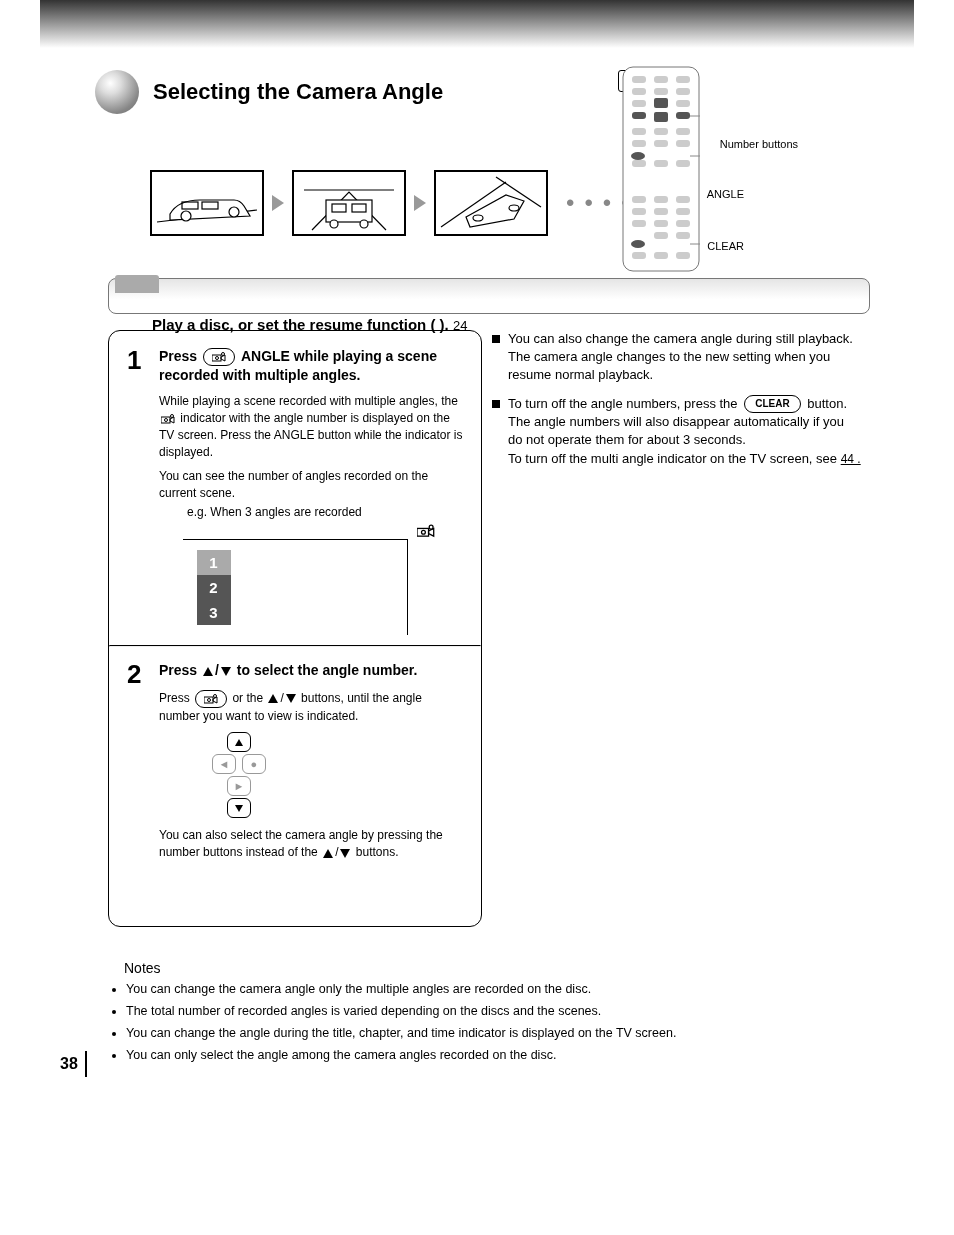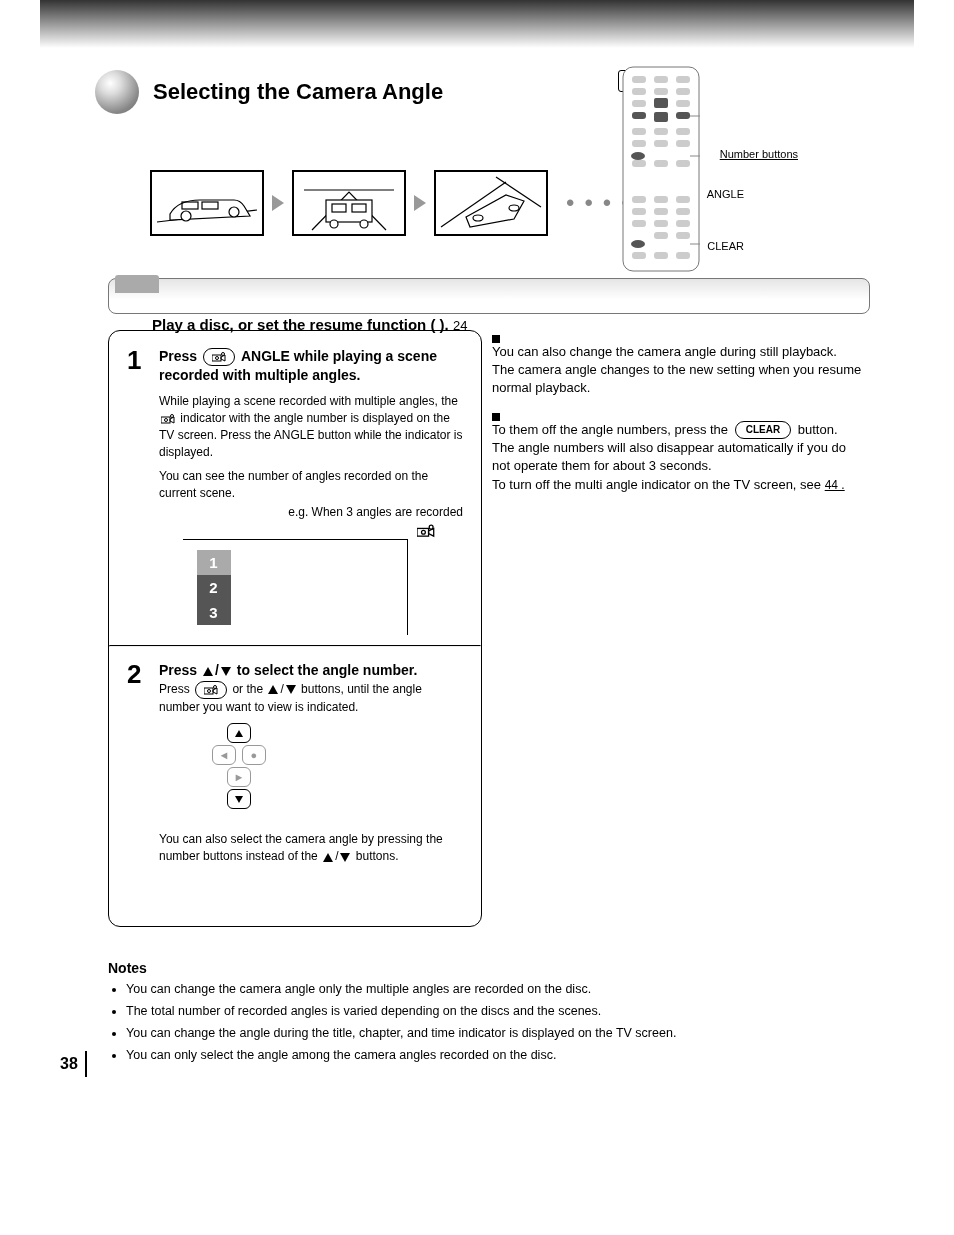--- a/index.html
+++ b/index.html
@@ -27,32 +27,32 @@
   .step-body{font-size:14px;line-height:1.35;}
   .step-body .bold{font-weight:bold;}
   .angle-btn{display:inline-flex;align-items:center;border:1.5px solid #000;border-radius:10px;padding:1px 6px;height:14px;margin:0 2px;vertical-align:middle;}
   .cam-icon{display:inline-block;width:14px;height:10px;position:relative;margin:0 2px;vertical-align:middle;}
   .cam-icon svg{display:block;}
   .onscreen{margin:20px auto 0 auto;width:224px;border-top:1px solid #000;border-right:1px solid #000;position:relative;}
   .onscreen-cam{position:absolute;right:-30px;top:-16px;}
   .angle-list{width:34px;margin-left:14px;}
   .angle-list div{height:25px;background:#555;color:#fff;font-size:15px;font-weight:bold;display:flex;align-items:center;justify-content:center;}
   .angle-list div.sel{background:#aaa;}
-  .eg{font-size:12px;margin:4px 0 4px 60px;text-align:right;}
+  .eg{font-size:12px;margin:4px 0 4px 60px;}
   .divider{border-top:1px solid #000;margin:0;}
   .section2{padding:14px 18px 10px 18px;}
   .small-btn{display:inline-flex;align-items:center;justify-content:center;border:1.5px solid #000;border-radius:6px;width:22px;height:18px;margin:1px;font-size:11px;}
   .small-btn.faded{color:#999;border-color:#999;}
   .btn-grid{margin:6px 0 2px 40px;}
   .right-col{position:absolute;left:492px;top:330px;width:370px;font-size:13px;}
-  .right-col .item{margin-bottom:10px;display:flex;flex-direction:column;}
+  .right-col .item{margin-bottom:10px;display:flex;}
   .right-col .sq{width:8px;height:8px;background:#000;flex:none;margin:5px 8px 0 0;}
   .right-col .txt{line-height:1.4;}
   .clear-btn{display:inline-flex;align-items:center;justify-content:center;border:1.5px solid #000;border-radius:12px;padding:1px 10px;font-size:10px;font-weight:bold;margin:0 3px;vertical-align:middle;}
-  .notes-head{position:absolute;left:108px;top:960px;font-weight:bold;font-size:14px;}
+  .notes-head{position:absolute;left:124px;top:960px;font-weight:normal;font-size:14px;}
   .notes{position:absolute;left:108px;top:980px;width:760px;font-size:12.5px;line-height:1.45;}
   .notes li{margin-bottom:4px;}
   .page-num{position:absolute;left:60px;bottom:22px;font-size:16px;font-weight:bold;margin-top:28px;}
   .page-num-bar{position:absolute;left:85px;bottom:18px;width:2px;height:26px;background:#000;}
   .tri{display:inline-block;width:0;height:0;vertical-align:middle;}
   .tri.up{border-left:5px solid transparent;border-right:5px solid transparent;border-bottom:9px solid #000;margin:0 2px;}
   .tri.dn{border-left:5px solid transparent;border-right:5px solid transparent;border-top:9px solid #000;margin:0 2px;}
 </style>
 </head>
 <body>
@@ -153,21 +153,21 @@
       <ellipse cx="16" cy="90" rx="7" ry="4"></ellipse>
       <ellipse cx="16" cy="178" rx="7" ry="4"></ellipse>
     </g>
     <g stroke="#888" stroke-width="1">
           <line x1="68" y1="50" x2="92" y2="50"></line>
           <line x1="68" y1="90" x2="92" y2="90"></line>
           <line x1="68" y1="178" x2="92" y2="178"></line>
         </g>
   </svg>
 </div>
-<div class="remote-label" style="right:156px;top:148px;text-decoration:underline;">Number buttons</div>
+<div class="remote-label" style="right:156px;top:138px;">Number buttons</div>
 <div class="remote-label" style="right:210px;top:188px;">ANGLE</div>
 <div class="remote-label" style="right:210px;top:240px;">CLEAR</div>
 
 <div class="bar">
   <div class="step-tab"></div>
 </div>
 <div class="bar-text">
   <span>Play a disc, or set the resume function (       ).</span>
   <span style="font-weight:normal;font-size:13px;">24</span>
 </div>
@@ -225,21 +225,21 @@
     </div>
   </div>
   <hr class="divider">
   <div class="section2">
     <div style="display:flex;">
       <div class="step-num">2</div>
       <div class="step-body">
         <span class="bold">Press</span>
         <span class="tri up"></span><span class="bold">/</span><span class="tri dn"></span>
         <span class="bold">to select the angle number.</span>
-        <div style="font-size:12px;margin-top:1px;line-height:1.45;">
+        <div style="font-size:12px;margin-top:10px;line-height:1.45;">
           <span>Press</span>
           <span class="angle-btn">
             <span class="cam-icon">
               <svg viewBox="0 0 14 10">
                     <rect x="0" y="3" width="9" height="6" fill="none" stroke="#000"></rect>
                     <circle cx="5" cy="6" r="1.5" fill="none" stroke="#000"></circle>
                     <path d="M9 5 L13 3 L13 9 L9 7 Z" fill="none" stroke="#000"></path>
                     <circle cx="11" cy="2" r="1.5" fill="none" stroke="#000"></circle>
                   </svg>
             </span>
@@ -254,39 +254,39 @@
                 </span></div>
           <div style="text-align:center;width:80px;">
             <span class="small-btn faded">◄</span>
             <span class="small-btn faded">●</span>
             <span class="small-btn faded">►</span>
           </div>
           <div style="text-align:center;width:80px;"><span class="small-btn">
                   <span class="tri dn" style="border-top-width:7px;border-left-width:4px;border-right-width:4px;"></span>
                 </span></div>
         </div>
-        <div style="font-size:12px;margin-top:21px;line-height:1.45;">
+        <div style="font-size:12px;margin-top:8px;line-height:1.45;">
           <span>You can also select the camera angle by pressing the number buttons instead of the</span>
           <span class="tri up"></span><span>/</span><span class="tri dn"></span>
           <span>buttons.</span>
         </div>
       </div>
     </div>
   </div>
 </div>
 
 <div class="right-col">
   <div class="item">
     <div class="sq"></div>
     <div class="txt">You can also change the camera angle during still playback. The camera angle changes to the new setting when you resume normal playback.</div>
   </div>
   <div class="item">
     <div class="sq"></div>
     <div class="txt">
-      <span>To them off the angle numbers, press the</span>
+      <span>To turn off the angle numbers, press the</span>
       <span class="clear-btn">CLEAR</span>
       <span>button. The angle numbers will also disappear automatically if you do not operate them for about 3 seconds.</span>
       <br>
       <span>To turn off the multi angle indicator on the TV screen, see</span>
       <span style="font-size:12px;text-decoration:underline;"> 44 .</span>
     </div>
   </div>
 </div>
 
 <div class="notes-head">Notes</div>

